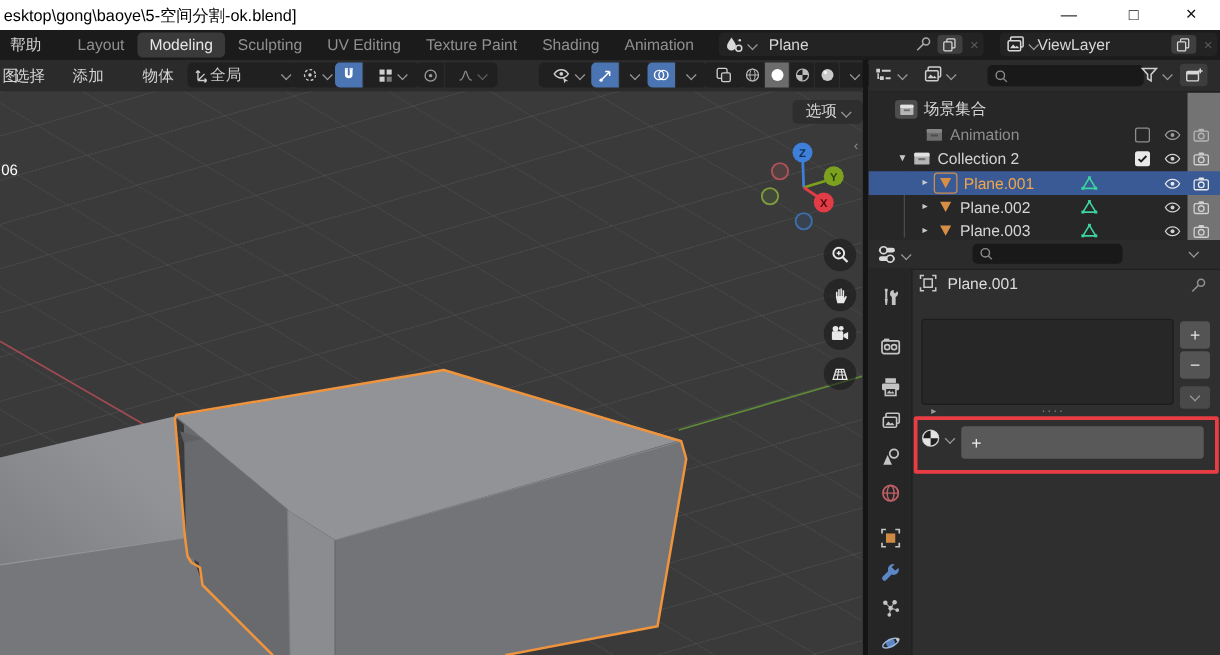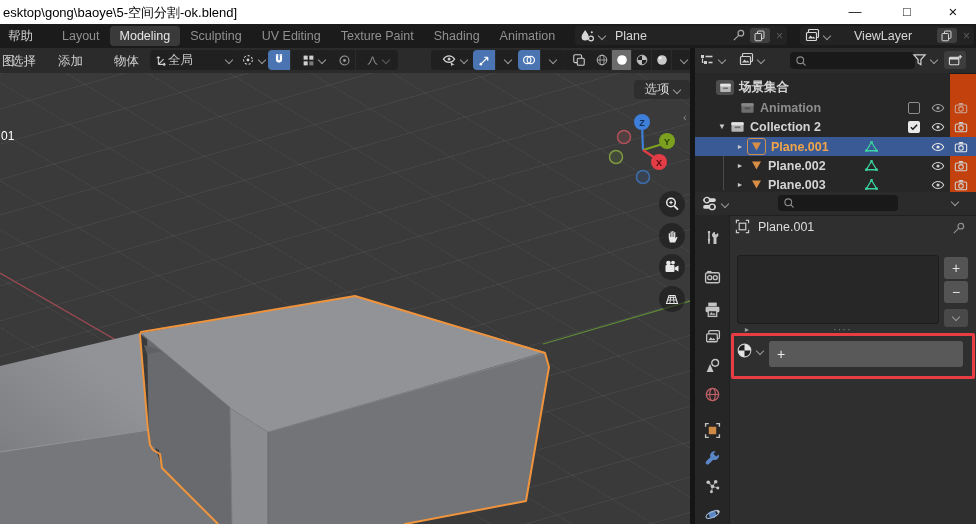--- a/index.html
+++ b/index.html
@@ -1,18 +1,18 @@
 <!DOCTYPE html>
 <html><head>
 <meta charset="utf-8">
 <style>
   html,body{margin:0;padding:0;background:#111;}
   #app{position:relative;width:976px;height:524px;overflow:hidden;
        font-family:"Liberation Sans","DejaVu Sans",sans-serif;
-       background:#c2410c;color:#c8c8c8;font-size:12.5px;-webkit-font-smoothing:antialiased;}
+       background:#737373;color:#c8c8c8;font-size:12.5px;-webkit-font-smoothing:antialiased;}
   .abs{position:absolute;}
   .flex{display:flex;align-items:center;}
   .cv{display:inline-block;width:5px;height:5px;border-right:1.4px solid #9a9a9a;border-bottom:1.4px solid #9a9a9a;transform:rotate(45deg);margin-left:4px;flex:0 0 auto;}
   .cv.dim{border-color:#5f5f5f;}
   
   .titlebar{left:0;top:0;width:976px;height:24px;background:#ffffff;color:#000;}
   .titlebar .t{position:absolute;left:3px;top:4px;font-size:13px;white-space:nowrap;}
   .wbtn{position:absolute;top:0;width:34px;height:24px;text-align:center;line-height:24px;font-size:13px;color:#111;}
   
   .menubar{left:0;top:24px;width:976px;height:24px;background:#1b1b1b;border-bottom:1px solid #0e0e0e;}
@@ -29,21 +29,21 @@
   .th-menu{position:absolute;top:5px;color:#d2d2d2;white-space:nowrap;}
   .tbtn{position:absolute;top:2px;height:20px;background:#202020;border-radius:4px;display:flex;align-items:center;justify-content:center;padding:0 4px;}
   .tbtn.blue{background:#4a74b2;}
   .tbtn.lgray{background:#6c6c6c;}
   .r-l{border-radius:4px 0 0 4px;}
   .r-r{border-radius:0 4px 4px 0;}
   .r-0{border-radius:0;}
   
   .vsep{left:690px;top:48px;width:5px;height:476px;background:#151515;}
   .outliner-header{left:695px;top:48px;width:281px;height:25px;background:#2b2b2b;border-bottom:1px solid #1c1c1c;}
-  .outliner{left:695px;top:73px;width:255px;height:119px;background:#272728;font-weight:bold;}
+  .outliner{left:695px;top:73px;width:255px;height:119px;background:#272728;}
   .ol-row{position:absolute;left:0;width:281px;height:19px;display:flex;align-items:center;}
   .ol-row .lbl{color:#d4d4d4;margin-left:5px;white-space:nowrap;}
   .tree-tri{color:#c9c9c9;font-size:8px;width:10px;text-align:center;}
   .cb{width:12px;height:12px;background:#e9e9e9;border-radius:2px;display:flex;align-items:center;justify-content:center;}
   .cbe{width:12px;height:12px;border:1.2px solid #8f8f8f;border-radius:2px;box-sizing:border-box;}
   .srch{background:#191919;border-radius:4px;display:flex;align-items:center;padding:0 5px;}
   
   .props{left:695px;top:192px;width:281px;height:332px;background:#2f2f30;}
   .props-header{position:absolute;left:0;top:0;width:281px;height:23px;background:#2b2b2b;border-bottom:1px solid #202020;}
   .tabcol{position:absolute;left:0;top:23px;width:34px;height:309px;background:#262627;border-right:1px solid #202020;}
@@ -111,21 +111,21 @@
       <span class="xdim">×</span>
     </div>
 
     <div class="wg" style="left:800px;top:2px;width:166px;">
       <svg width="16" height="16" viewBox="0 0 16 16">
         <rect x="4.5" y="1.5" width="10" height="8" rx="1" fill="none" stroke="#d8d8d8" stroke-width="1.2"></rect>
         <rect x="2.5" y="4.5" width="10" height="8" rx="1" fill="#232323" stroke="#d8d8d8" stroke-width="1.2"></rect>
         <path d="M4 10.5l2.5-3 2 2 1-1 2 2z" fill="#d8d8d8"></path>
       </svg>
       <i class="cv"></i>
-      <span class="txt" style="margin-left:24px;">ViewLayer</span>
+      <span class="txt" style="margin-left:0;">ViewLayer</span>
       <span style="flex:1"></span>
       <span class="mini-btn">
         <svg width="13" height="13" viewBox="0 0 16 16">
           <rect x="5.5" y="2.5" width="8" height="9" rx="1" fill="none" stroke="#dcdcdc" stroke-width="1.2"></rect>
           <rect x="2.5" y="5.5" width="8" height="9" rx="1" fill="#3f3f3f" stroke="#dcdcdc" stroke-width="1.2"></rect>
         </svg>
       </span>
       <span class="xdim">×</span>
     </div>
   </div>
@@ -274,21 +274,21 @@
         <polygon points="268,359 545,279 549,294 526,428 405,451 268,451" fill="#737478"></polygon>
         <polygon points="140,260 355,223 545,279 268,359 230,335" fill="#929397"></polygon>
         <polygon points="144,272 163,278 147,281" fill="#5f6063"></polygon>
         <line x1="140" y1="260" x2="230" y2="335" stroke="#6c6d70" stroke-width="1.2"></line>
         <line x1="230" y1="335" x2="232" y2="451" stroke="#7c7d80" stroke-width="1"></line>
         <line x1="268" y1="359" x2="268" y2="451" stroke="#67686b" stroke-width="1"></line>
         <line x1="268" y1="359" x2="545" y2="280" stroke="#85868a" stroke-width="0.8"></line>
         <polyline points="405,451 526,428 549,294 545,280 355,223 141,259 140,262 148,357 150,372 153,377 160,381 162,395 218,451" fill="none" stroke="#ef943d" stroke-width="2" stroke-linejoin="round" stroke-linecap="round"></polyline>
       </g>
     </svg>
-    <span class="vp-ov-text">01</span>
+    <span class="vp-ov-text">06</span>
     <div class="opt-btn">
       <span>选项</span>
       <i class="cv"></i>
     </div>
     <span class="collapse-arrow">‹</span>
 
     <svg class="abs" style="left:595px;top:27px;" width="100" height="92" viewBox="0 0 100 92">
       <line x1="48" y1="50" x2="47" y2="24" stroke="#3d7fd9" stroke-width="2.2"></line>
       <line x1="48" y1="50" x2="71" y2="43" stroke="#7ca11f" stroke-width="2.2"></line>
       <line x1="48" y1="50" x2="63" y2="60" stroke="#e23c47" stroke-width="2.2"></line>

